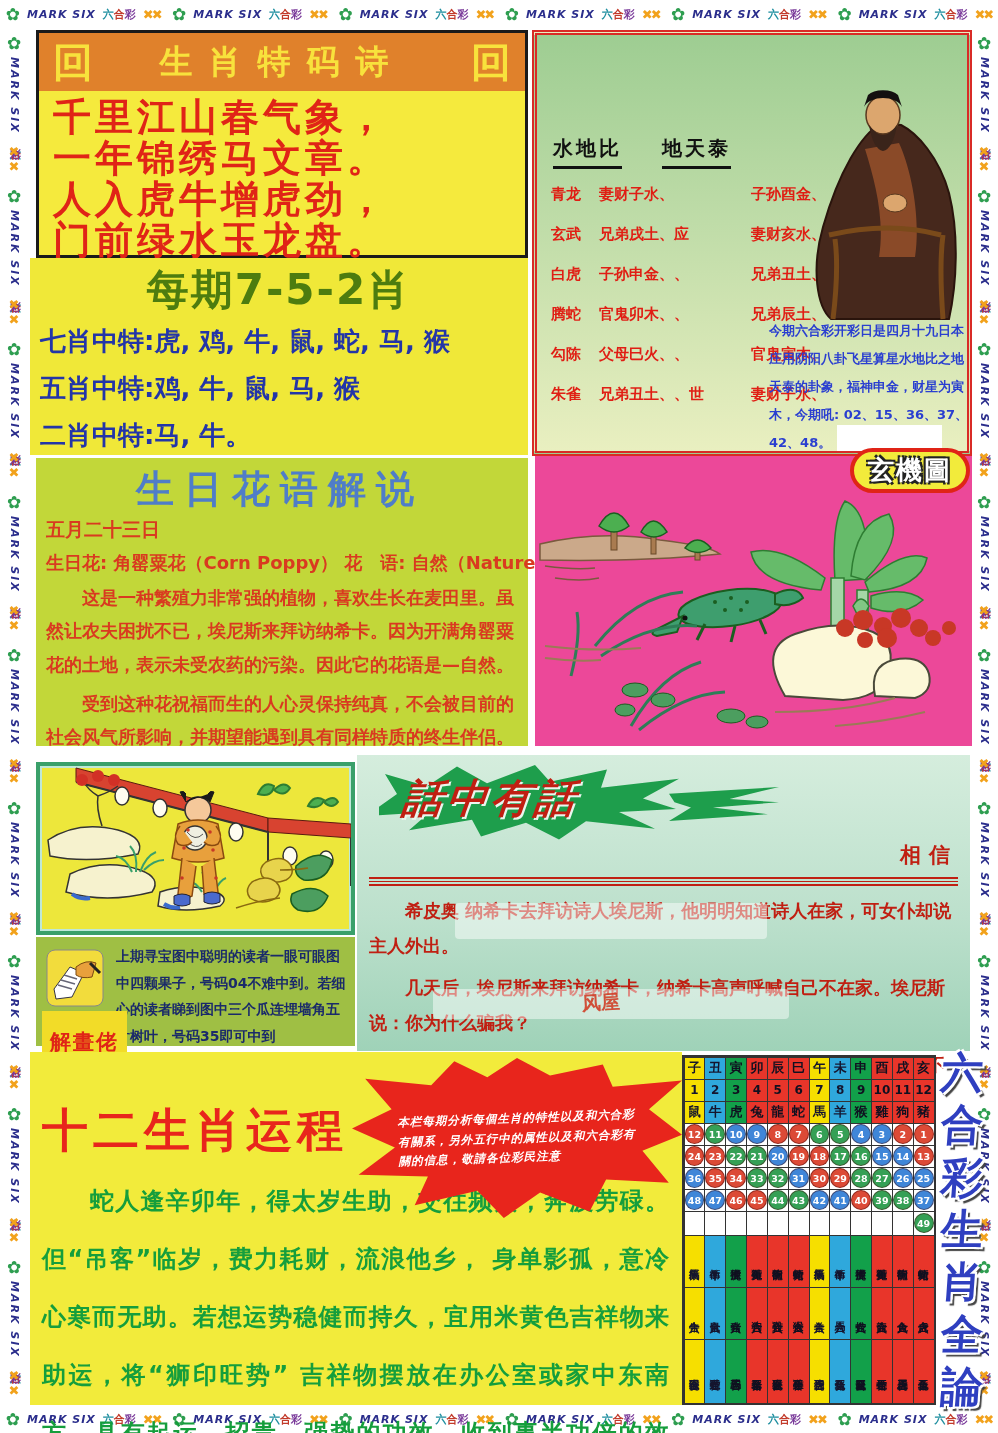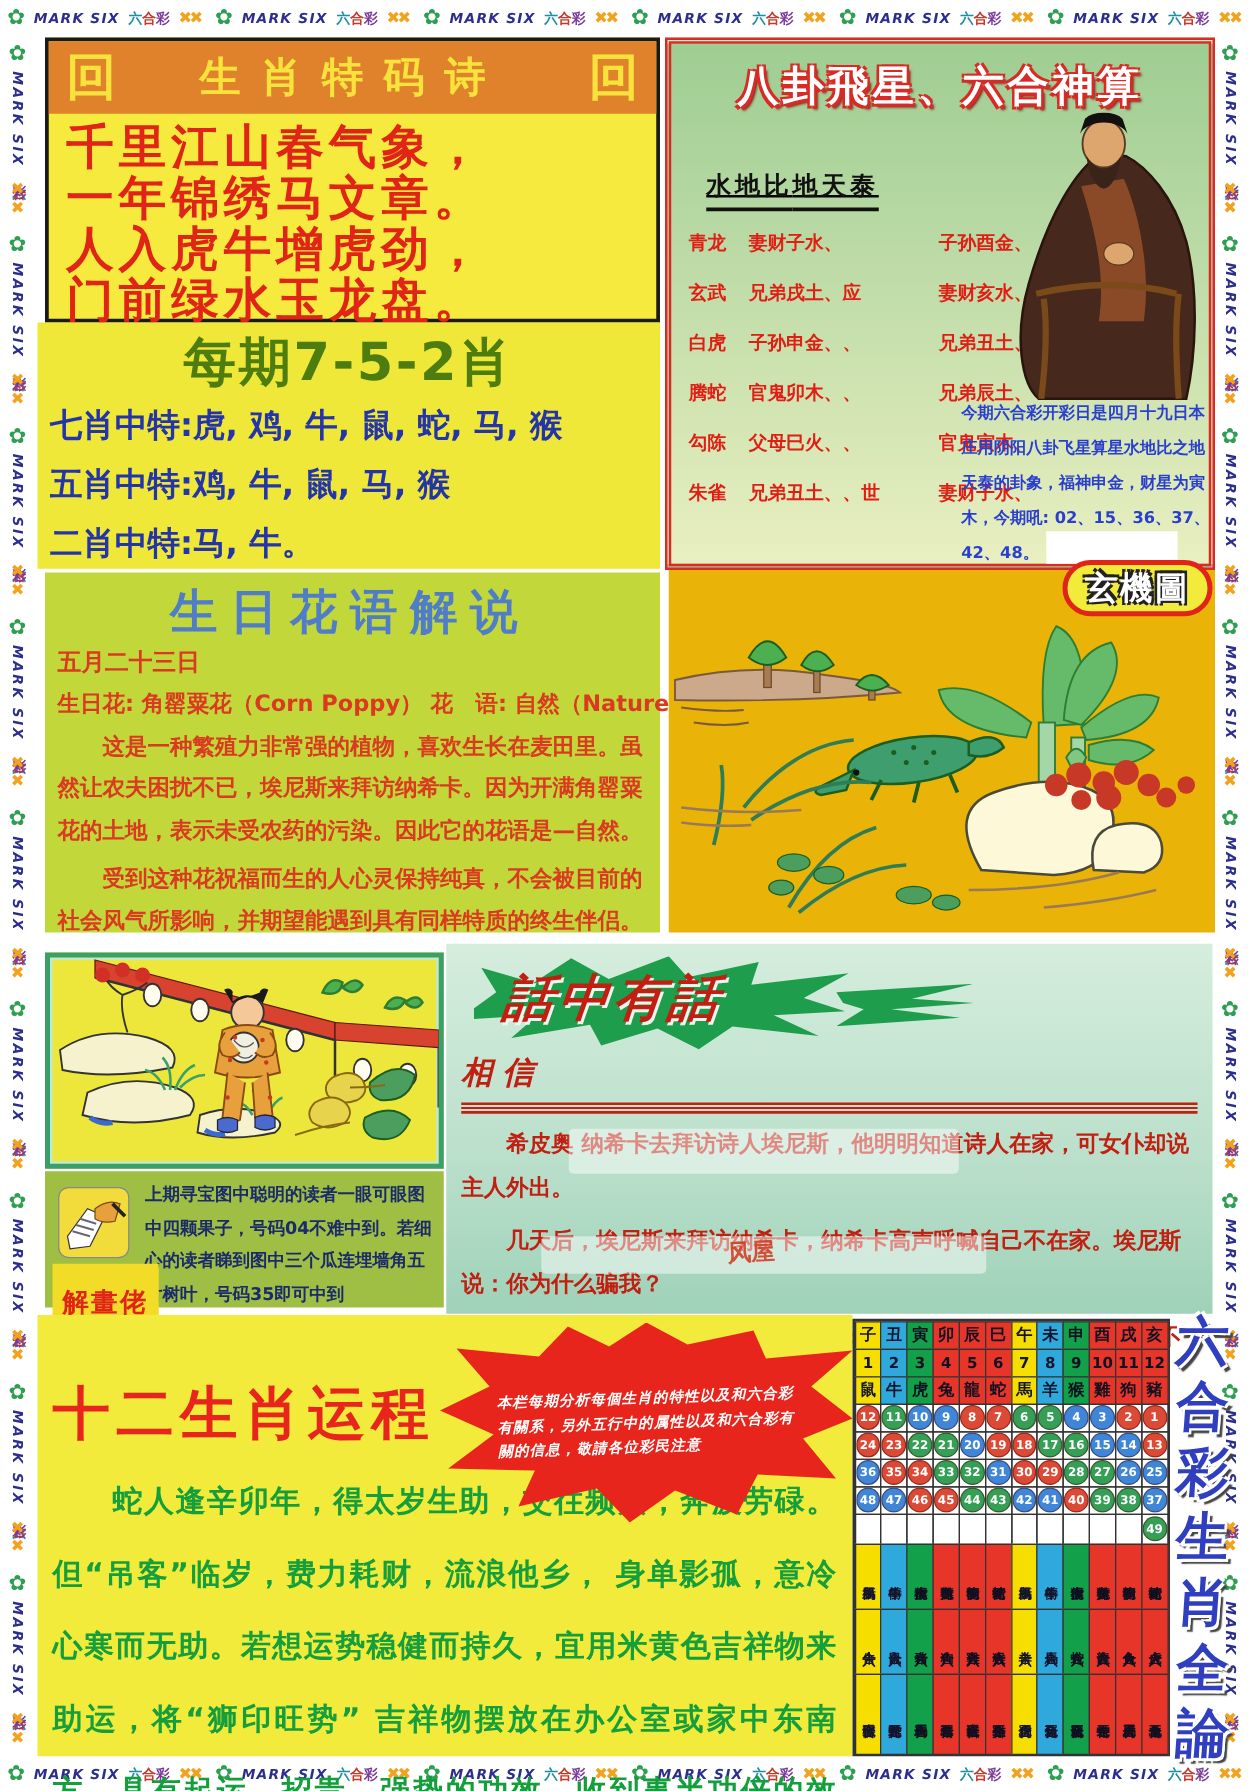--- a/index.html
+++ b/index.html
@@ -40,40 +40,40 @@
             padding:4px 10px 0 10px;}
   .pick-title{color:#4d7c0f;font-size:42px;font-weight:900;text-align:center;letter-spacing:2px;}
   .pick-line{color:#2335A8;font-size:26px;font-weight:900;line-height:47px;white-space:nowrap;}
 
   
   .bagua{position:absolute;left:532px;top:30px;width:440px;height:426px;box-sizing:border-box;
          border:5px double #D92B26;background:linear-gradient(180deg,#9ECD92 0%,#BFDCA8 45%,#E9EFC0 100%);}
   .bagua-title{margin-top:12px;text-align:center;color:#fff;font-size:33px;font-weight:900;letter-spacing:3px;
         white-space:nowrap;
         text-shadow:-2px -2px 0 #D92B26,2px -2px 0 #D92B26,-2px 2px 0 #D92B26,2px 2px 0 #D92B26,3px 3px 2px #802018;}
-  .bagua-headers{position:absolute;left:28px;top:100px;display:flex;text-decoration:underline;}
+  .bagua-headers{position:absolute;left:16px;top:100px;display:flex;gap:40px;}
   .bagua-h{color:#111;font-size:20px;font-weight:900;border-bottom:3px solid #111;padding-bottom:4px;letter-spacing:3px;}
   .bagua-rows{position:absolute;left:14px;top:150px;width:310px;}
   .brow{display:grid;grid-template-columns:48px 152px auto;margin-bottom:21px;}
   .brow span{color:#E01E14;font-size:15px;font-weight:900;white-space:nowrap;}
   .bagua-note{position:absolute;left:232px;top:282px;width:200px;color:#2A3FD0;font-size:13px;font-weight:700;
               line-height:2.15;}
   .bagua-fig{position:absolute;right:4px;top:50px;width:160px;height:238px;}
   .bagua-wrect{position:absolute;left:300px;top:390px;width:105px;height:26px;background:#fff;}
 
   
   .birthday{position:absolute;left:36px;top:458px;width:492px;height:288px;background:#C2D739;box-sizing:border-box;
             padding:6px 14px 0 10px;}
   .bd-title{color:#4F7DC8;font-size:38px;font-weight:900;text-align:center;letter-spacing:10px;white-space:nowrap;}
   .bd-date{color:#D93A20;font-size:19px;font-weight:900;margin-top:2px;}
   .bd-flower{color:#D93A20;font-size:18px;font-weight:900;margin-top:8px;white-space:nowrap;}
   .bd-para{color:#D93A20;font-size:18px;font-weight:900;line-height:1.85;text-indent:2em;margin-top:6px;}
 
   
-  .mystery{position:absolute;left:535px;top:456px;width:437px;height:290px;background:#eab308;}
+  .mystery{position:absolute;left:535px;top:456px;width:437px;height:290px;background:#ec4899;}
   .mystery-badge{position:absolute;right:2px;top:-8px;background:#F2EB3B;border:4px solid #E02417;border-radius:30px;
         padding:1px 14px;color:#fff;font-size:26px;font-weight:900;letter-spacing:2px;white-space:nowrap;
         text-shadow:-2px -2px 0 #222,2px -2px 0 #222,-2px 2px 0 #222,2px 2px 0 #222;}
   .mystery svg{position:absolute;left:0;top:30px;}
 
   
   .treasure{position:absolute;left:36px;top:762px;width:319px;height:173px;background:#EDE73B;
             border:4px solid #3AA06A;box-shadow:inset 0 0 0 2px #BFE8D8;box-sizing:border-box;}
   .hint{position:absolute;left:36px;top:937px;width:319px;height:109px;background:#9FBF44;box-sizing:border-box;
         padding:6px 8px 0 6px;}
@@ -85,21 +85,21 @@
   
   .story{position:absolute;left:357px;top:755px;width:613px;height:296px;box-sizing:border-box;
          background:linear-gradient(180deg,#D5EDDD 0%,#BCE0CC 55%,#9FD2B8 100%);padding:4px 12px 0 12px;}
   .story-bannerwrap{position:relative;height:88px;}
   .story-burst{position:absolute;left:10px;top:6px;width:300px;height:76px;background:#1E9E4C;
       clip-path:polygon(0 55%,6% 38%,2% 12%,16% 28%,26% 2%,36% 24%,52% 0,57% 22%,76% 6%,74% 30%,100% 18%,88% 44%,99% 58%,80% 62%,92% 84%,69% 74%,60% 98%,49% 76%,34% 94%,31% 72%,10% 86%,17% 62%,0 66%);}
   .story-streak{position:absolute;left:300px;top:28px;width:110px;height:34px;background:#1E9E4C;
       clip-path:polygon(0 20%,100% 0,55% 35%,100% 45%,40% 60%,90% 80%,0 100%,20% 60%,5% 45%);}
   .story-banner{position:absolute;left:34px;top:12px;color:#C01F12;font-size:40px;font-weight:900;font-style:italic;
       letter-spacing:4px;transform:skewX(-6deg);white-space:nowrap;text-shadow:2px 2px 0 #EAF6EE;}
-  .story-title{text-align:left;color:#C01F12;font-size:25px;font-weight:900;letter-spacing:8px;margin-top:-6px;font-style:italic;}
+  .story-title{text-align:right;color:#C01F12;font-size:21px;font-weight:900;letter-spacing:8px;margin-top:-6px;}
   .story-rule{height:9px;margin-top:8px;background:linear-gradient(180deg,#C01F12 0 22%,transparent 22% 39%,#C01F12 39% 61%,transparent 61% 78%,#C01F12 78% 100%);}
   .story-para{color:#C01F12;font-size:18px;font-weight:900;line-height:1.92;text-indent:2em;margin:8px 0 0 0;}
   .story-wm{position:absolute;left:225px;top:238px;color:#D04028;font-size:19px;font-weight:900;line-height:1.0;
             transform:rotate(-3deg);opacity:.9;}
   .story-patch{position:absolute;background:rgba(255,255,255,.48);border-radius:4px;}
   .sp1{left:98px;top:148px;width:312px;height:36px;}
   .sp2{left:76px;top:234px;width:356px;height:30px;}
 
   
   .fortune{position:absolute;left:30px;top:1052px;width:652px;height:353px;background:#F2EB3B;box-sizing:border-box;
@@ -344,21 +344,20 @@
   <section class="pick-box">
     <div class="pick-title">每期7-5-2肖</div>
     <div>
         <div class="pick-line">七肖中特:虎, 鸡, 牛, 鼠, 蛇, 马, 猴</div>
         <div class="pick-line">五肖中特:鸡, 牛, 鼠, 马, 猴</div>
         <div class="pick-line">二肖中特:马, 牛。</div>
       </div>
   </section>
 
   <section class="bagua">
-    <div class="bagua-title">八卦飛星、六合神算</div>
     <div class="bagua-headers">
       <span class="bagua-h">水地比</span>
       <span class="bagua-h">地天泰</span>
     </div>
     <div class="bagua-rows">
         <div class="brow">
           <span>青龙</span>
           <span>妻财子水、</span>
           <span>子孙酉金、</span>
         </div>

